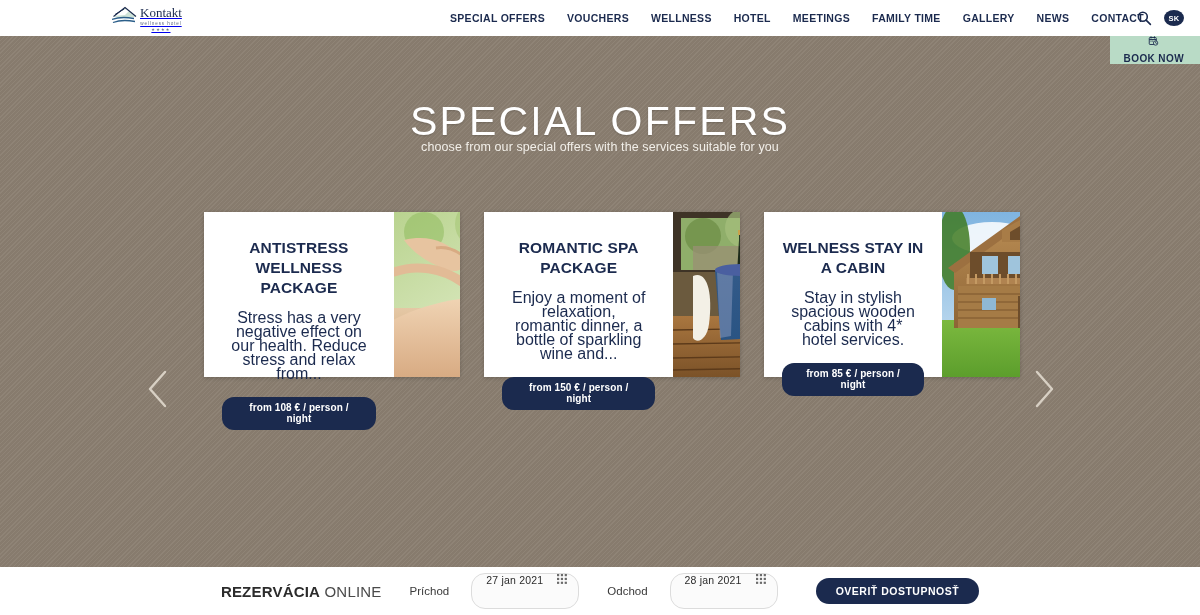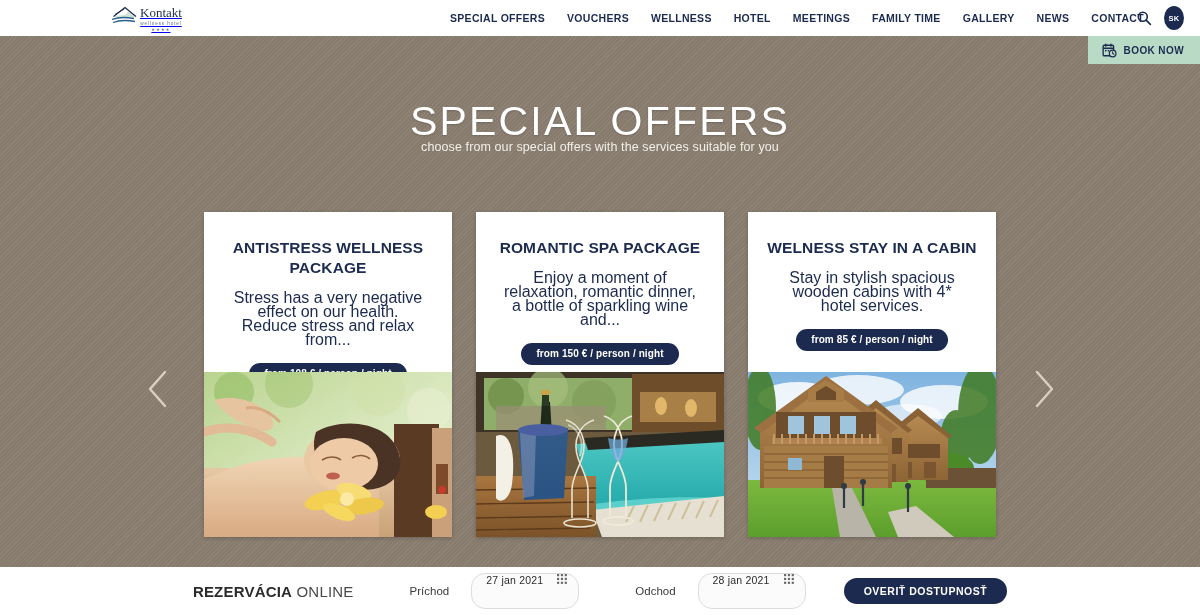--- a/index.html
+++ b/index.html
@@ -96,21 +96,21 @@
     position: absolute;
     right: 16px;
     top: 0;
     height: 36px;
     display: flex;
     align-items: center;
     gap: 12px;
   }
   .search-icon { width: 16px; height: 16px; display: block; }
   .lang-badge {
-    width: 20px; height: 24px;
+    width: 20px; height: 16px;
     border-radius: 50%;
     background: #1b2a4e;
     color: #ffffff;
     font-size: 7.5px;
     font-weight: bold;
     display: flex;
     align-items: center;
     justify-content: center;
     letter-spacing: 0.3px;
   }
@@ -124,20 +124,21 @@
     background: #b9dbc6;
     color: #1b2a4e;
     font-size: 10px;
     font-weight: bold;
     letter-spacing: 0.4px;
     display: flex;
     align-items: center;
     gap: 7px;
     padding: 0 16px 0 14px;
     z-index: 25;
+    flex-direction: column;
   }
   .cal-icon { width: 15px; height: 15px; display: block; }
 
   
   .hero {
     position: absolute;
     top: 36px; left: 0;
     width: 1200px;
     height: 531px;
     background-color: #8a7e70;
@@ -178,21 +179,21 @@
     left: 204px;
     width: 792px;
     display: flex;
     gap: 24px;
   }
   .card {
     width: 256px;
     background: #ffffff;
     box-shadow: 0 1px 4px rgba(0,0,0,0.22);
     display: flex;
-    flex-direction: column;
+    flex-direction: row;
   }
   .card-body {
     padding: 26px 18px 20px 18px;
     text-align: center;
     height: 160px;
     display: flex;
     flex-direction: column;
     align-items: center;
   }
   .card-title {
@@ -258,21 +259,20 @@
     color: #2b2b2b;
     letter-spacing: 0.2px;
     margin-right: 14px;
   }
   .booking-title b { font-weight: bold; }
   .booking-title span.light { font-weight: normal; color: #4a4a4a; }
 
   .field-label {
     font-size: 11.5px;
     color: #3a3a3a;
-    margin-left: 28px;
   }
   .date-pill {
     display: flex;
     gap: 14px;
     border: 1px solid #dcdcdc;
     border-radius: 14px;
     height: 36px;
     padding: 0 10px 0 14px;
     background: #fbfbfb;
     margin-left: 8px;

